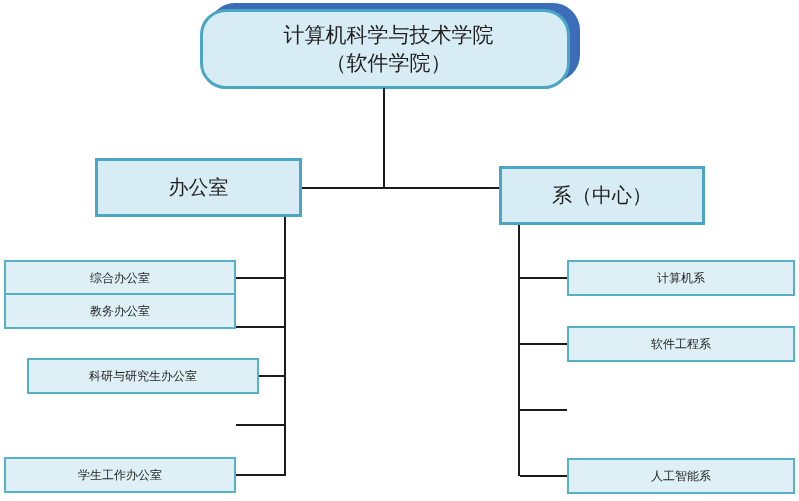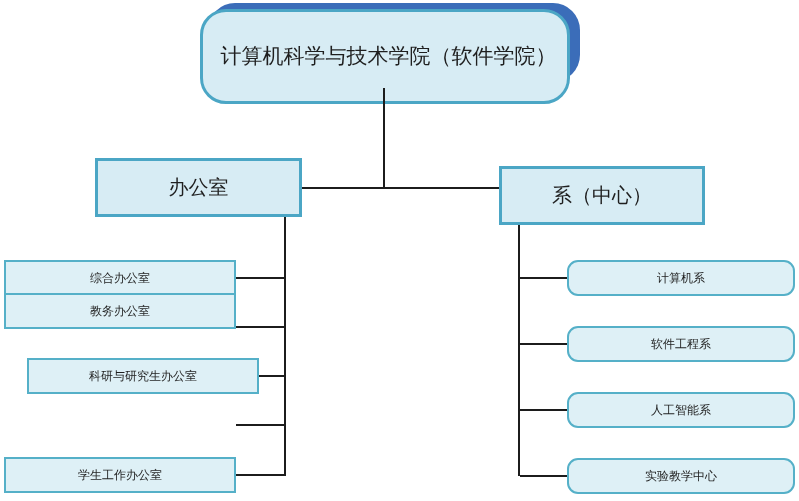--- a/index.html
+++ b/index.html
@@ -27,26 +27,26 @@
   .root-shadow {
     position: absolute;
     left: 208px; top: 3px;
     width: 372px; height: 79px;
     background: var(--shadow-blue);
     border-radius: 27px;
   }
   .root-node {
     position: absolute;
     left: 200px; top: 9px;
-    width: 370px; height: 95px;
+    width: 370px; height: 80px;
     background: var(--node-fill);
     border: 3px solid var(--node-border);
     border-radius: 26px;
     display: flex;
-    flex-direction: row;
+    flex-direction: column;
     align-items: center;
     justify-content: center;
     font-size: 21px;
     line-height: 1.35;
     text-align: center;
     padding-left: 7px;
   }
   
   .branch-node {
     position: absolute;
@@ -67,21 +67,21 @@
     height: 36px;
     background: var(--leaf-fill);
     border: 2px solid var(--leaf-border);
     display: flex;
     align-items: center;
     justify-content: center;
     font-size: 12px;
     text-align: center;
   }
   .leaf-l { left: 4px;   width: 232px; }
-  .leaf-r { left: 567px; width: 228px; border-radius: 11px; }
+  .leaf-r { left: 567px; width: 228px; }
   .l0 { top: 260px; } .l1 { top: 293px; } .l2 { top: 358px; margin-left: 23px; } .l3 { top: 407px; } .l4 { top: 457px; }
   .r0 { top: 260px; } .r1 { top: 326px; } .r2 { top: 392px; } .r3 { top: 458px; }
   
   .line { position: absolute; background: var(--line); }
   .v-root   { left: 383px; top: 88px;  width: 2px;   height: 100px; }
   .h-mid    { left: 301px; top: 187px; width: 198px; height: 2px; }
   .v-trunk-l{ left: 284px; top: 217px; width: 2px;   height: 259px; }
   .v-trunk-r{ left: 518px; top: 218px; width: 2px;   height: 258px; }
   .cl { left: 236px; width: 48px; height: 2px; }
   .cr { left: 520px; width: 47px; height: 2px; }
@@ -116,16 +116,15 @@
   <div class="branch-node branch-left">办公室</div>
   <div class="branch-node branch-right">系（中心）</div>
 
   <div class="leaf-node leaf-l l0">综合办公室</div>
   <div class="leaf-node leaf-l l1">教务办公室</div>
   <div class="leaf-node leaf-l l2">科研与研究生办公室</div>
   <div class="leaf-node leaf-l l4">学生工作办公室</div>
 
   <div class="leaf-node leaf-r r0">计算机系</div>
   <div class="leaf-node leaf-r r1">软件工程系</div>
-  <div class="leaf-node leaf-r r2">人工智能系</div>
-  <div class="leaf-node leaf-r r3">实验教学中心</div>
+  <div class="leaf-node leaf-r r3">人工智能系</div>
 
 </div>
 
 </body></html>

